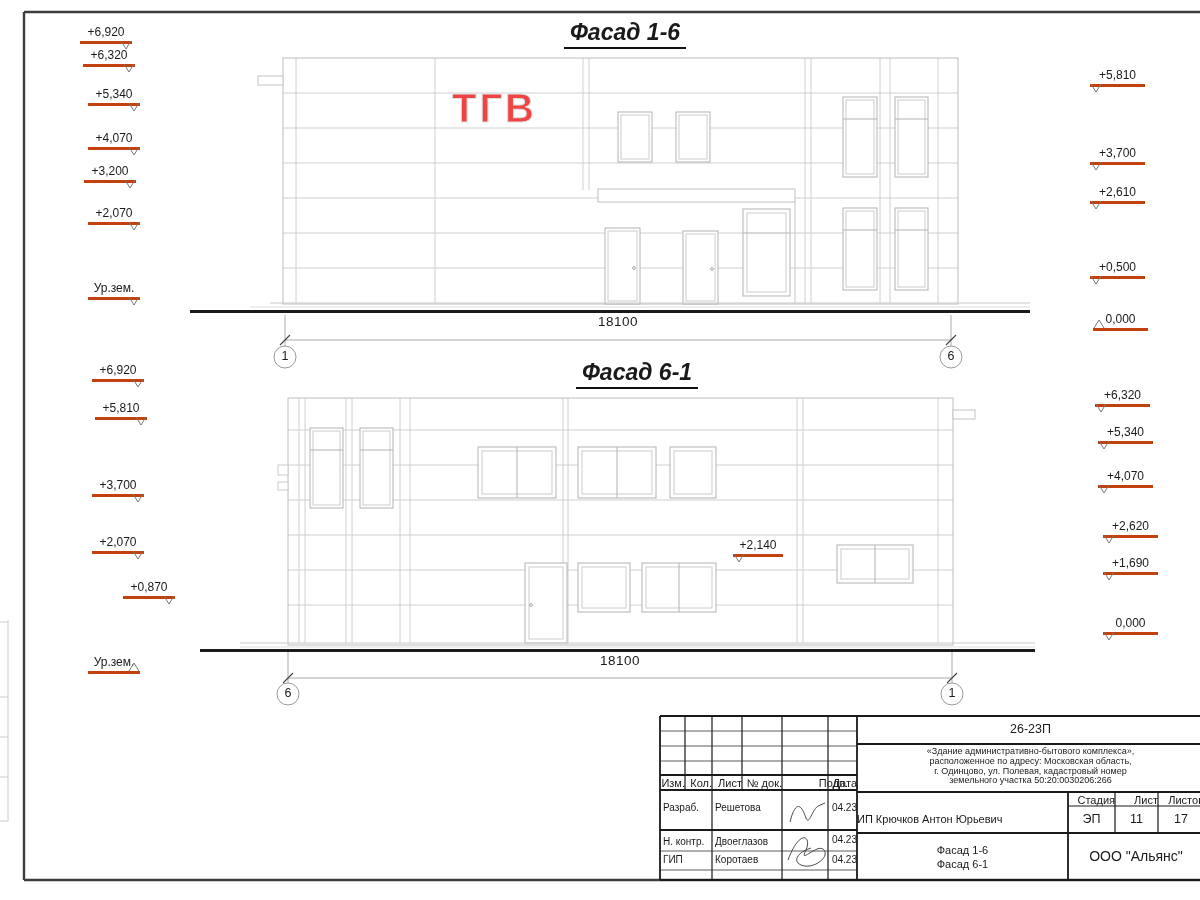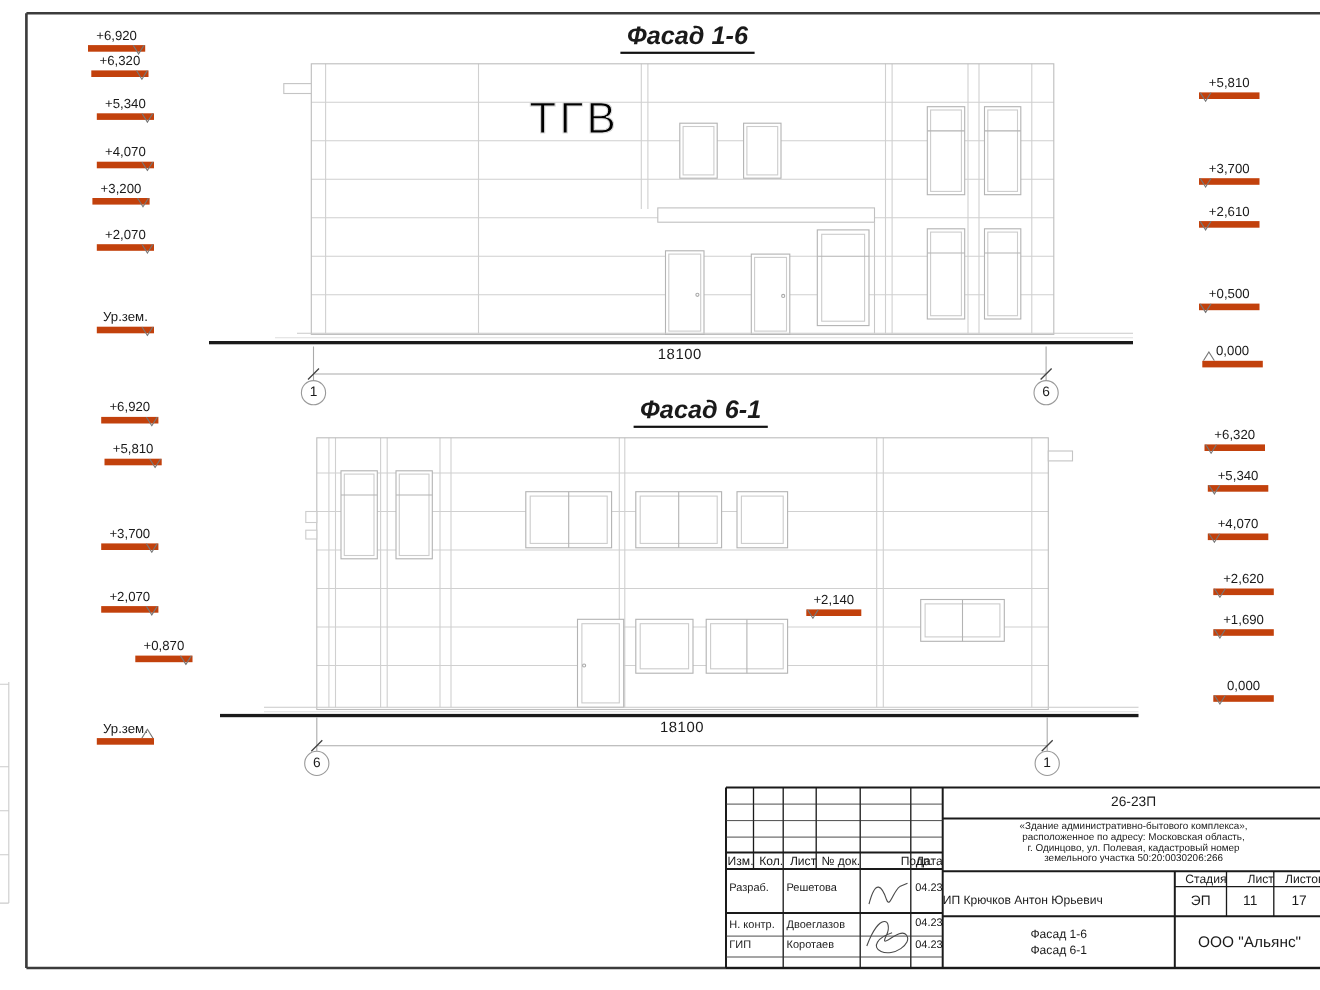--- a/index.html
+++ b/index.html
@@ -6,25 +6,25 @@
   body{width:1200px;height:900px;overflow:hidden;background:#fff;
        font-family:"Liberation Sans",sans-serif;color:#1a1a1a;position:relative}
   #page{position:absolute;left:0;top:0;width:1200px;height:900px}
   svg.layer{position:absolute;left:0;top:0}
   .txt{position:absolute;white-space:nowrap}
   .c{text-align:right}
   .facade-title{font-size:23px;font-weight:bold;font-style:italic;text-align:center}
   .facade-title span{display:inline-block;border-bottom:2px solid #111;padding:0 6px 1px 6px}
   .dim-text{font-size:13.5px;text-align:center;letter-spacing:.5px}
   .axis-num{width:22px;height:16px;text-align:center;font-size:12.5px}
-  .sign{text-align:center;font-weight:normal;color:#000000;
+  .sign{text-align:left;font-weight:bold;color:#ef4444;
         -webkit-text-stroke:1px #dcdcdc;line-height:1.0;letter-spacing:3px}
   .sign .l1{font-size:40px;display:block}
   .sign .l2{font-size:33px;display:block;margin-top:4px}
-  .elev{position:absolute;height:16px;border-bottom:6px solid #c2410c;
+  .elev{position:absolute;height:16px;border-bottom:3px solid #c2410c;
         font-size:12px;text-align:center;line-height:15px}
   .elev svg{position:absolute}
   .tb{font-size:10px}
   .tb-h{font-size:11px;text-align:right}
   .tb-desc div{font-size:9px;line-height:9.8px;text-align:center}
   .tb-big{font-size:12.5px;text-align:center}
   .tb-comp{font-size:14px;text-align:center}
 </style>
 </head>
 <body>

